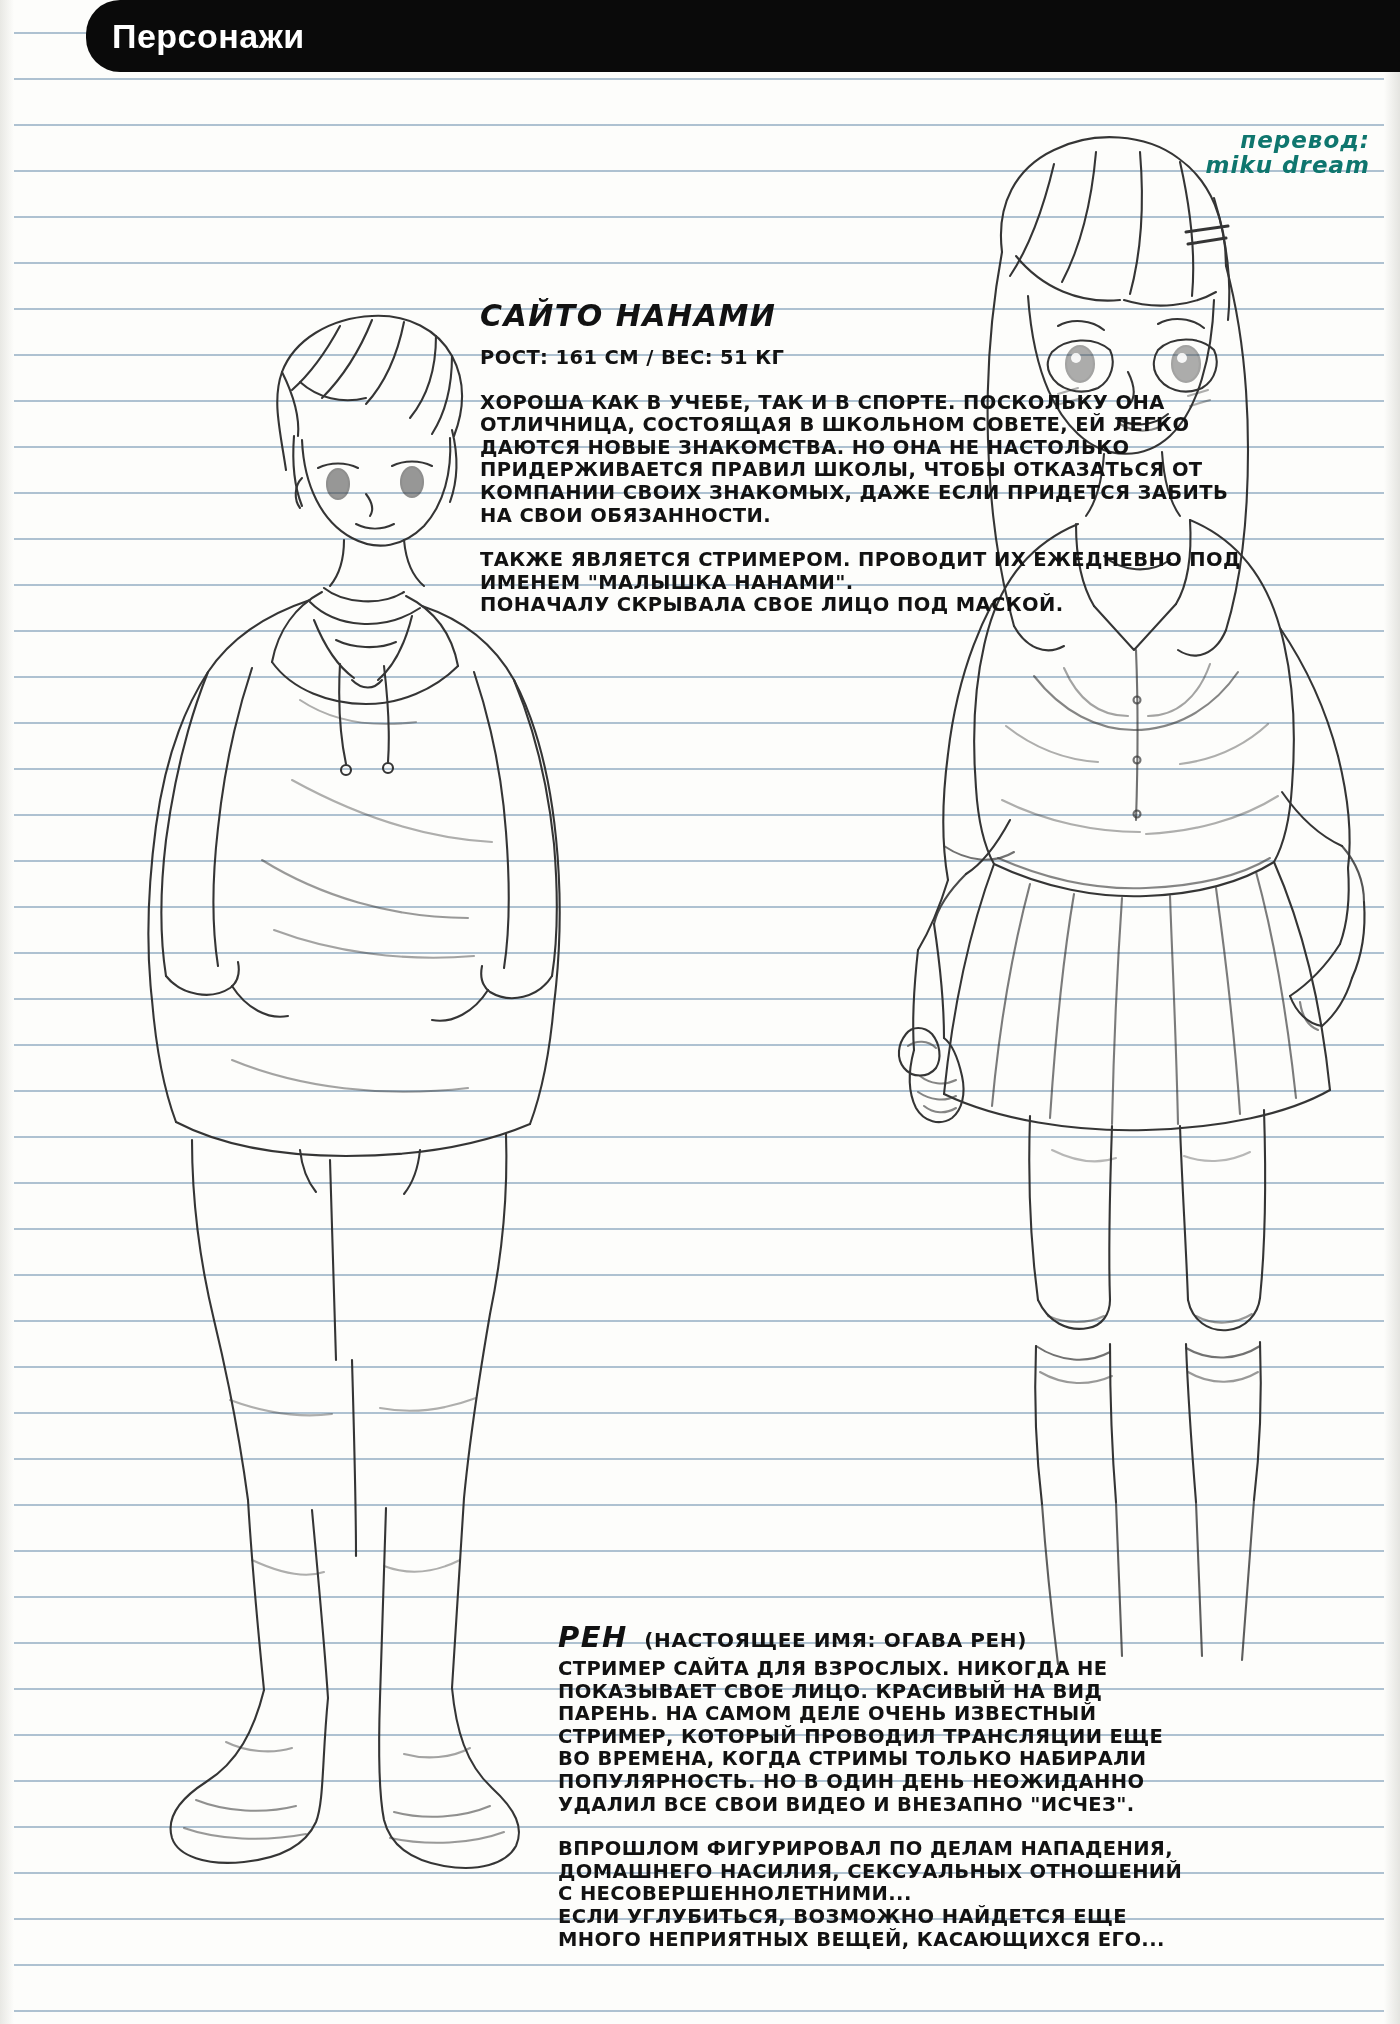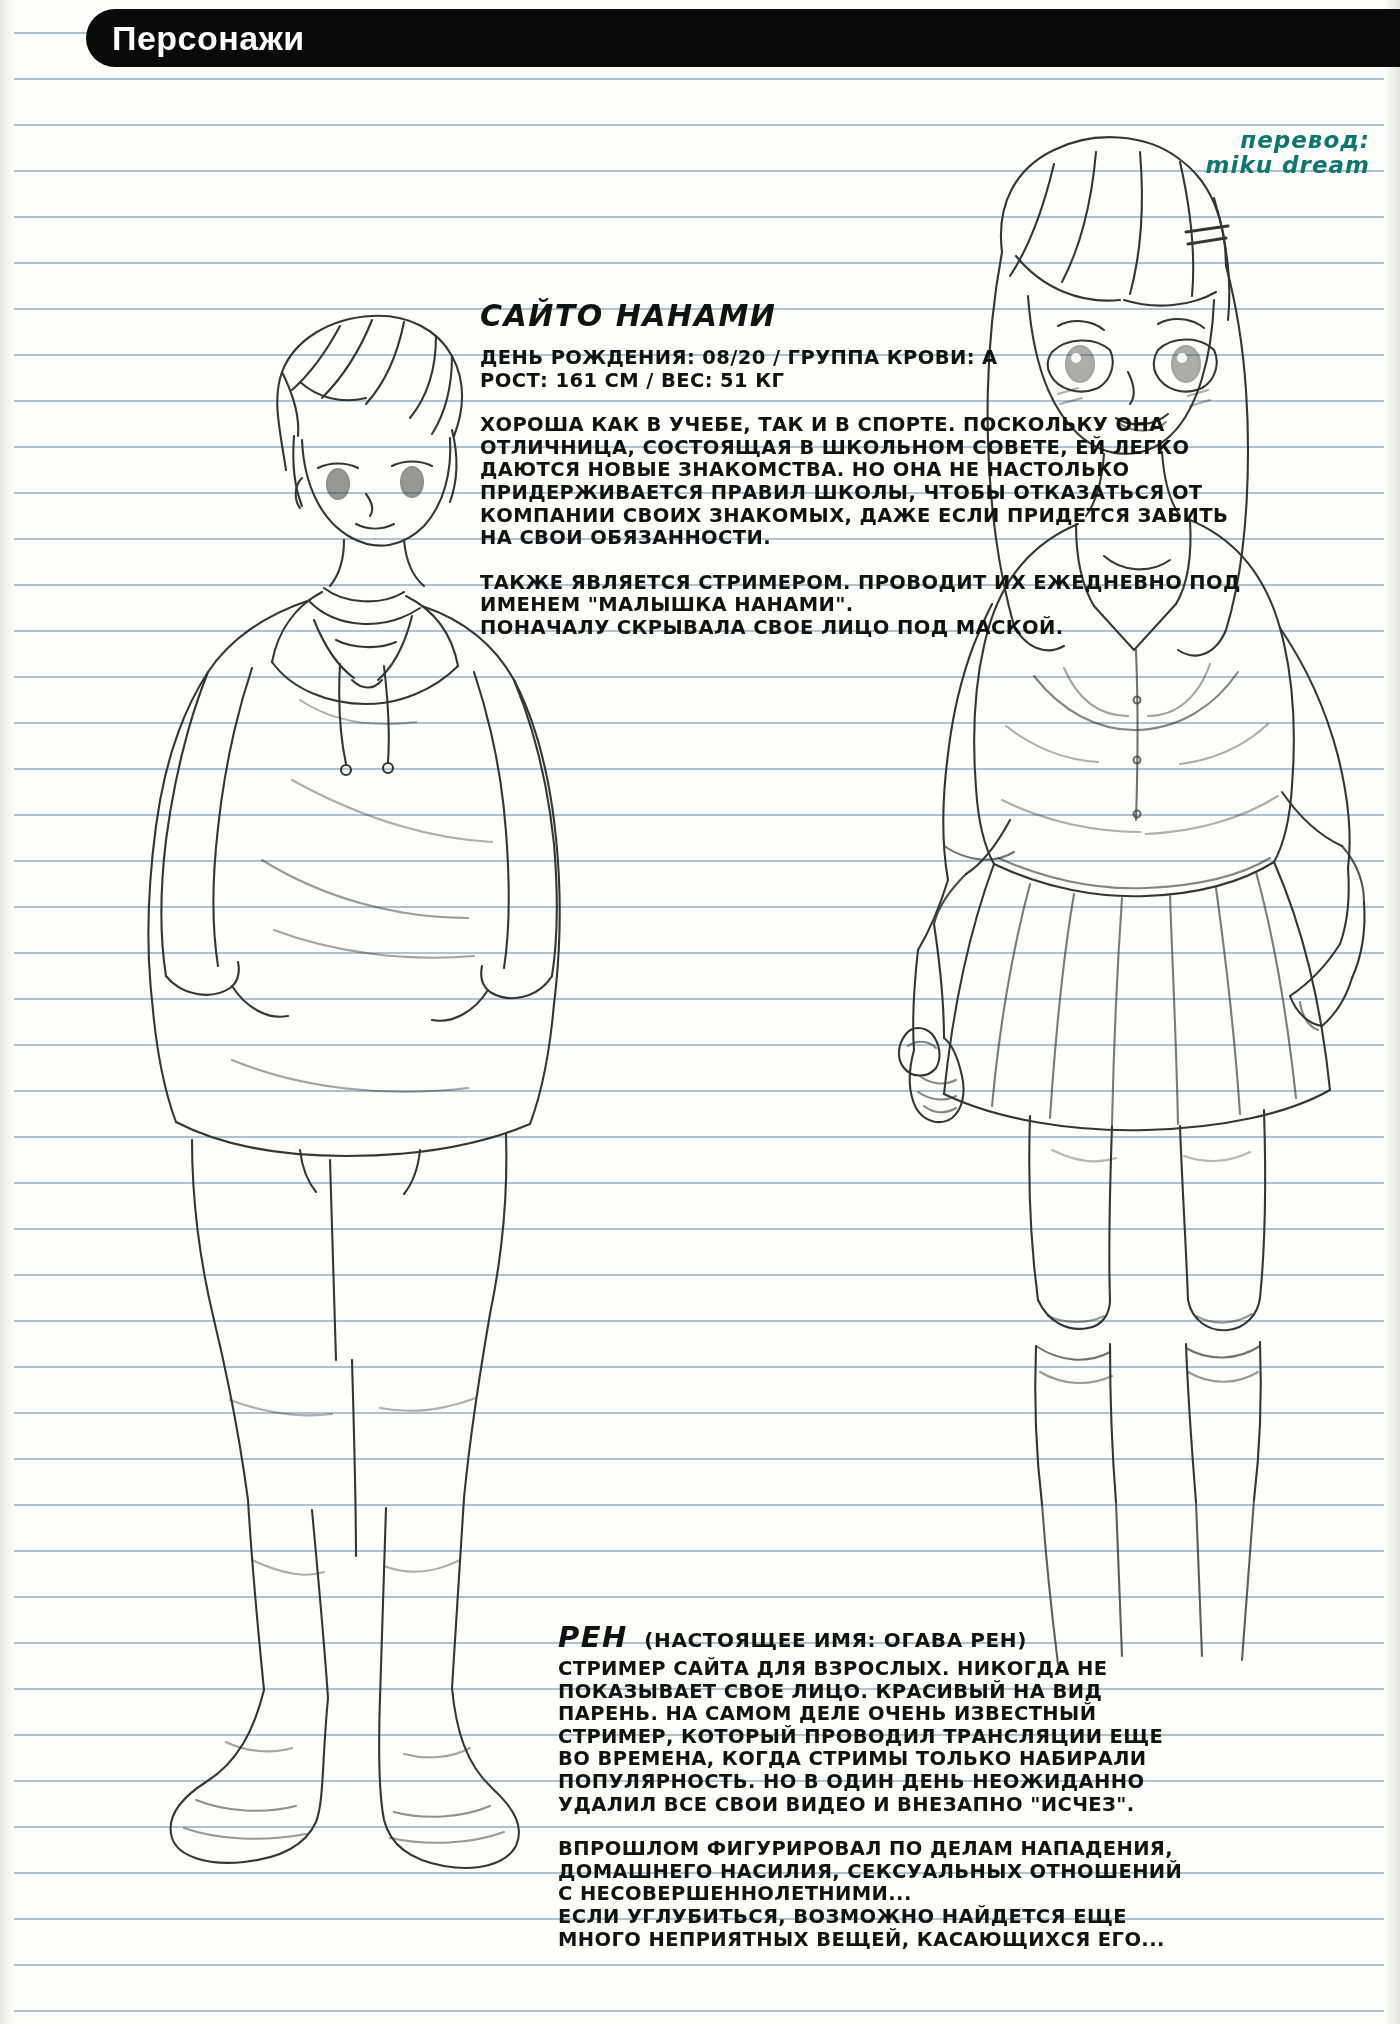--- a/index.html
+++ b/index.html
@@ -39,22 +39,22 @@
     background: linear-gradient(to right, #e8e8e4, #fdfdfb);
   }
   #edge-right {
     position: absolute; right: 0; top: 0; width: 16px; height: 2024px;
     background: linear-gradient(to left, #e4e4e0, #fdfdfb);
   }
 
   
   #header-tab {
     position: absolute;
-    left: 86px; top: 9px;
-    width: 1314px; height: 58px;
+    left: 86px; top: 0;
+    width: 1314px; height: 72px;
     background: #0a0a0a;
     border-radius: 34px 0 0 34px;
     display: flex;
     align-items: center;
     padding-left: 26px;
     z-index: 20;
   }
   #header-tab .title {
     color: #ffffff;
     font-size: 34px;
@@ -371,21 +371,20 @@
   </div>
 
   <div id="credit">
     <div>перевод:</div>
     <div>miku dream</div>
   </div>
 
   <div class="txt-block" id="nanami-block">
     <div class="char-name">САЙТО НАНАМИ</div>
     <div class="stats">
-      <div>ДЕНЬ РОЖДЕНИЯ: 08/20 / ГРУППА КРОВИ: А</div>
       <div>РОСТ: 161 СМ / ВЕС: 51 КГ</div>
     </div>
     <div class="para">ХОРОША КАК В УЧЕБЕ, ТАК И В СПОРТЕ. ПОСКОЛЬКУ ОНА ОТЛИЧНИЦА, СОСТОЯЩАЯ В ШКОЛЬНОМ СОВЕТЕ, ЕЙ ЛЕГКО ДАЮТСЯ НОВЫЕ ЗНАКОМСТВА. НО ОНА НЕ НАСТОЛЬКО ПРИДЕРЖИВАЕТСЯ ПРАВИЛ ШКОЛЫ, ЧТОБЫ ОТКАЗАТЬСЯ ОТ КОМПАНИИ СВОИХ ЗНАКОМЫХ, ДАЖЕ ЕСЛИ ПРИДЕТСЯ ЗАБИТЬ НА СВОИ ОБЯЗАННОСТИ.</div>
     <div class="para" style="white-space:pre-line">ТАКЖЕ ЯВЛЯЕТСЯ СТРИМЕРОМ. ПРОВОДИТ ИХ ЕЖЕДНЕВНО ПОД ИМЕНЕМ "МАЛЫШКА НАНАМИ".
 ПОНАЧАЛУ СКРЫВАЛА СВОЕ ЛИЦО ПОД МАСКОЙ.</div>
   </div>
 
   <div class="txt-block" id="ren-block">
     <div>
       <span class="char-name small">РЕН</span>

